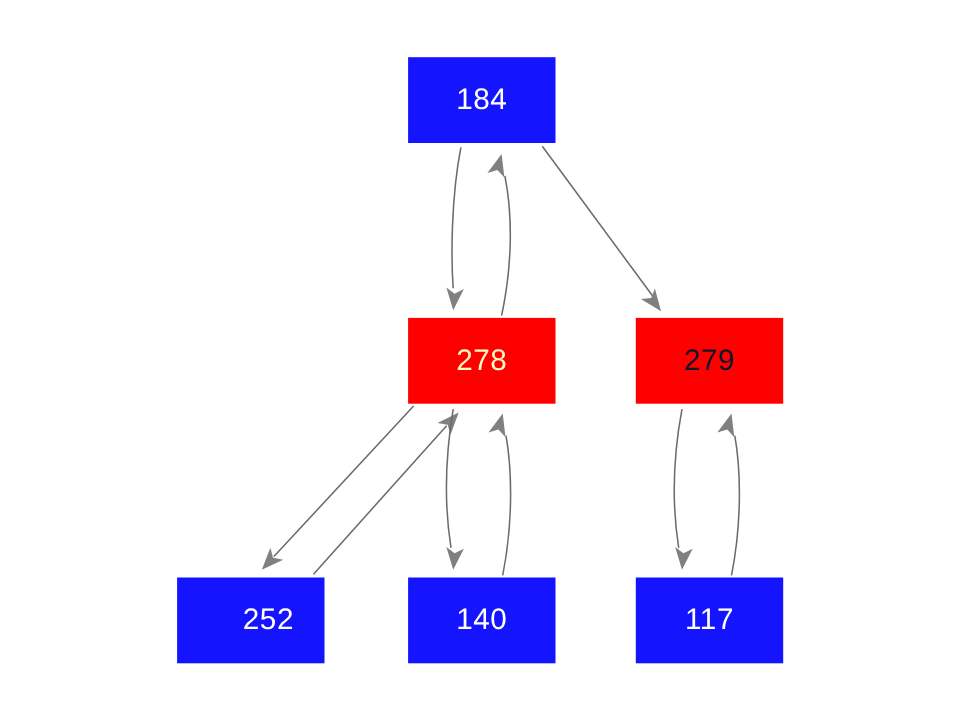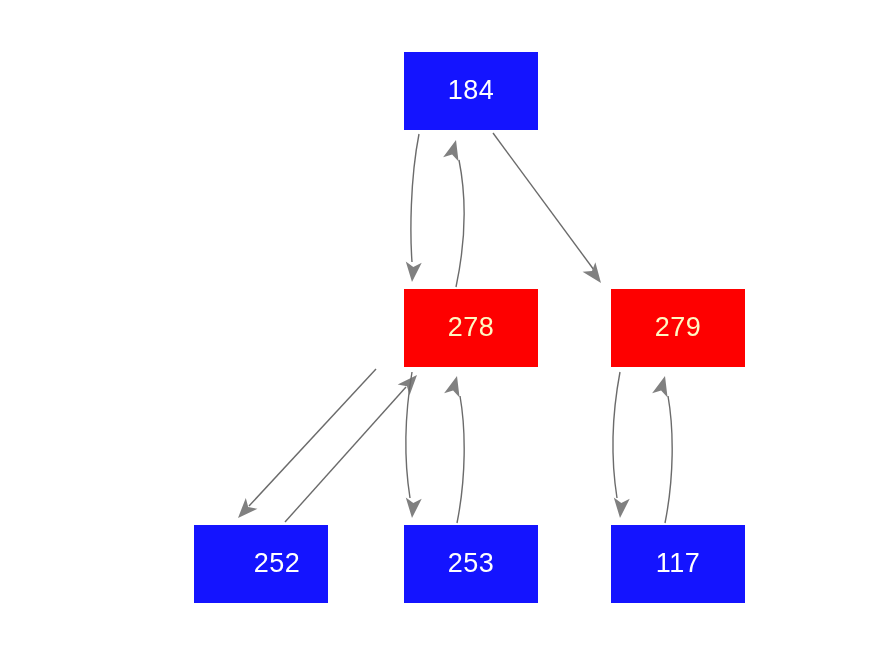--- a/index.html
+++ b/index.html
@@ -31,21 +31,20 @@
     justify-content: center;
     box-sizing: border-box;
     color: #ffffff;
     font-family: "Liberation Sans", sans-serif;
     font-size: 27px;
     font-weight: 400;
     line-height: 1;
     letter-spacing: 0.5px;
     user-select: none;
     z-index: 5;
-    margin-left: 33px;
   }
   .node-label {
     pointer-events: none;
     transform: translateY(-1px);
   }
 </style>
 </head>
 <body>
 
 <div id="graph-canvas">
@@ -70,26 +69,26 @@
       <path d="M 665 523 C 674 478 674 430 668 396" fill="none" stroke="#6b6b6b" stroke-width="1.4"></path>
       <path d="M 0 0 L -20 -8 L -15 0 L -20 8 Z" fill="#808080" transform="translate(665,376) rotate(285)"></path>
     </svg>
 
   <div class="graph-node" style="left: 371px; top: 52px; width: 134px; height: 78px; background: rgb(20, 20, 255); color: rgb(255, 255, 255);">
     <span class="node-label">184</span>
   </div>
   <div class="graph-node" style="left: 371px; top: 289px; width: 134px; height: 78px; background: rgb(254, 0, 0); color: #fef9c3;">
     <span class="node-label">278</span>
   </div>
-  <div class="graph-node" style="left: 578px; top: 289px; width: 134px; height: 78px; background: rgb(254, 0, 0); color: #fef9c3;">
+  <div class="graph-node" style="left: 578px; top: 289px; width: 134px; height: 78px; background: rgb(254, 0, 0); color: #0f172a;">
     <span class="node-label">279</span>
   </div>
   <div class="graph-node" style="left: 161px; top: 525px; width: 134px; height: 78px; background: rgb(20, 20, 255); color: rgb(255, 255, 255); padding-left: 32px;">
     <span class="node-label">252</span>
   </div>
   <div class="graph-node" style="left: 371px; top: 525px; width: 134px; height: 78px; background: rgb(20, 20, 255); color: rgb(255, 255, 255);">
-    <span class="node-label">253</span>
+    <span class="node-label">140</span>
   </div>
   <div class="graph-node" style="left: 578px; top: 525px; width: 134px; height: 78px; background: rgb(20, 20, 255); color: rgb(255, 255, 255);">
     <span class="node-label">117</span>
   </div>
 
 </div>
 
 </body></html>

